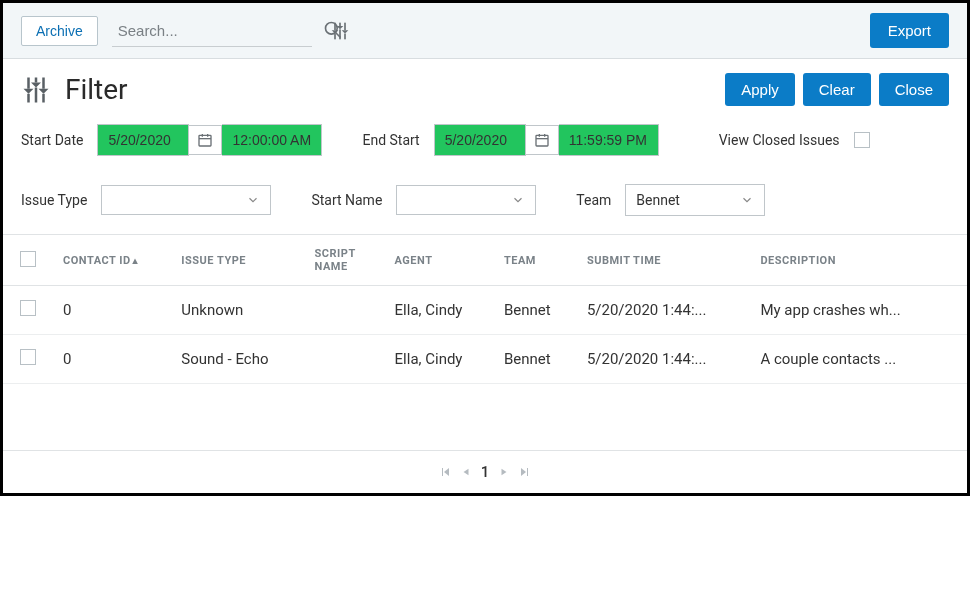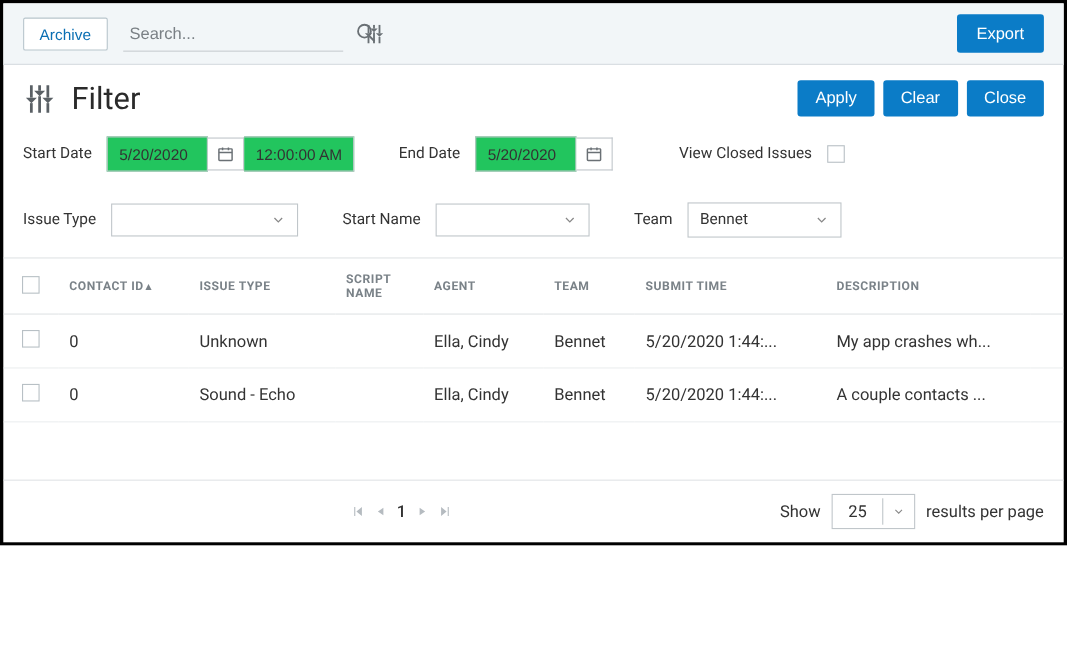--- a/index.html
+++ b/index.html
@@ -120,31 +120,32 @@
         <svg width="16" height="16" viewBox="0 0 24 24" fill="none" stroke="currentColor" stroke-width="2">
             <rect x="3" y="5" width="18" height="16" rx="1"></rect>
             <line x1="3" y1="10" x2="21" y2="10"></line>
             <line x1="8" y1="3" x2="8" y2="7"></line>
             <line x1="16" y1="3" x2="16" y2="7"></line>
           </svg>
       </button>
       <input class="text-input time-input" style="border-left: none;" value="12:00:00 AM">
     </div>
     <div class="gap"></div>
-    <span class="field-label">End Date</span>
+    <span class="field-label">End Start</span>
     <div class="input-group">
       <input class="text-input date-input" value="5/20/2020" style="">
       <button class="cal-btn">
         <svg width="16" height="16" viewBox="0 0 24 24" fill="none" stroke="currentColor" stroke-width="2">
             <rect x="3" y="5" width="18" height="16" rx="1"></rect>
             <line x1="3" y1="10" x2="21" y2="10"></line>
             <line x1="8" y1="3" x2="8" y2="7"></line>
             <line x1="16" y1="3" x2="16" y2="7"></line>
           </svg>
       </button>
+      <input class="text-input time-input" style="border-left: none;" value="11:59:59 PM">
     </div>
     <div class="gap-lg"></div>
     <span class="field-label">View Closed Issues</span>
     <span class="checkbox"></span>
   </div>
 
   <div class="filter-row" style="padding-top:18px;padding-bottom:18px;">
     <span class="field-label">Issue Type</span>
     <div class="select-wrap" style="min-width:170px">
       <span class="select-value"></span>
@@ -235,27 +236,15 @@
         <svg width="10" height="10" viewBox="0 0 24 24" fill="currentColor">
             <path d="M6 4l12 8-12 8z"></path>
           </svg>
       </span>
       <span class="pager-btn">
         <svg width="12" height="12" viewBox="0 0 24 24" fill="currentColor">
             <path d="M16 4h2v16h-2zM4 4l10 8-10 8z"></path>
           </svg>
       </span>
     </div>
-    <div class="show-wrap">
-      <span>Show</span>
-      <div class="page-size">
-        <span class="page-size-val">25</span>
-        <span class="page-size-caret">
-          <svg width="12" height="12" viewBox="0 0 24 24" fill="none" stroke="currentColor" stroke-width="2">
-              <polyline points="6 9 12 15 18 9"></polyline>
-            </svg>
-        </span>
-      </div>
-      <span>results per page</span>
-    </div>
   </div>
 
 </div>
 
 </body></html>

